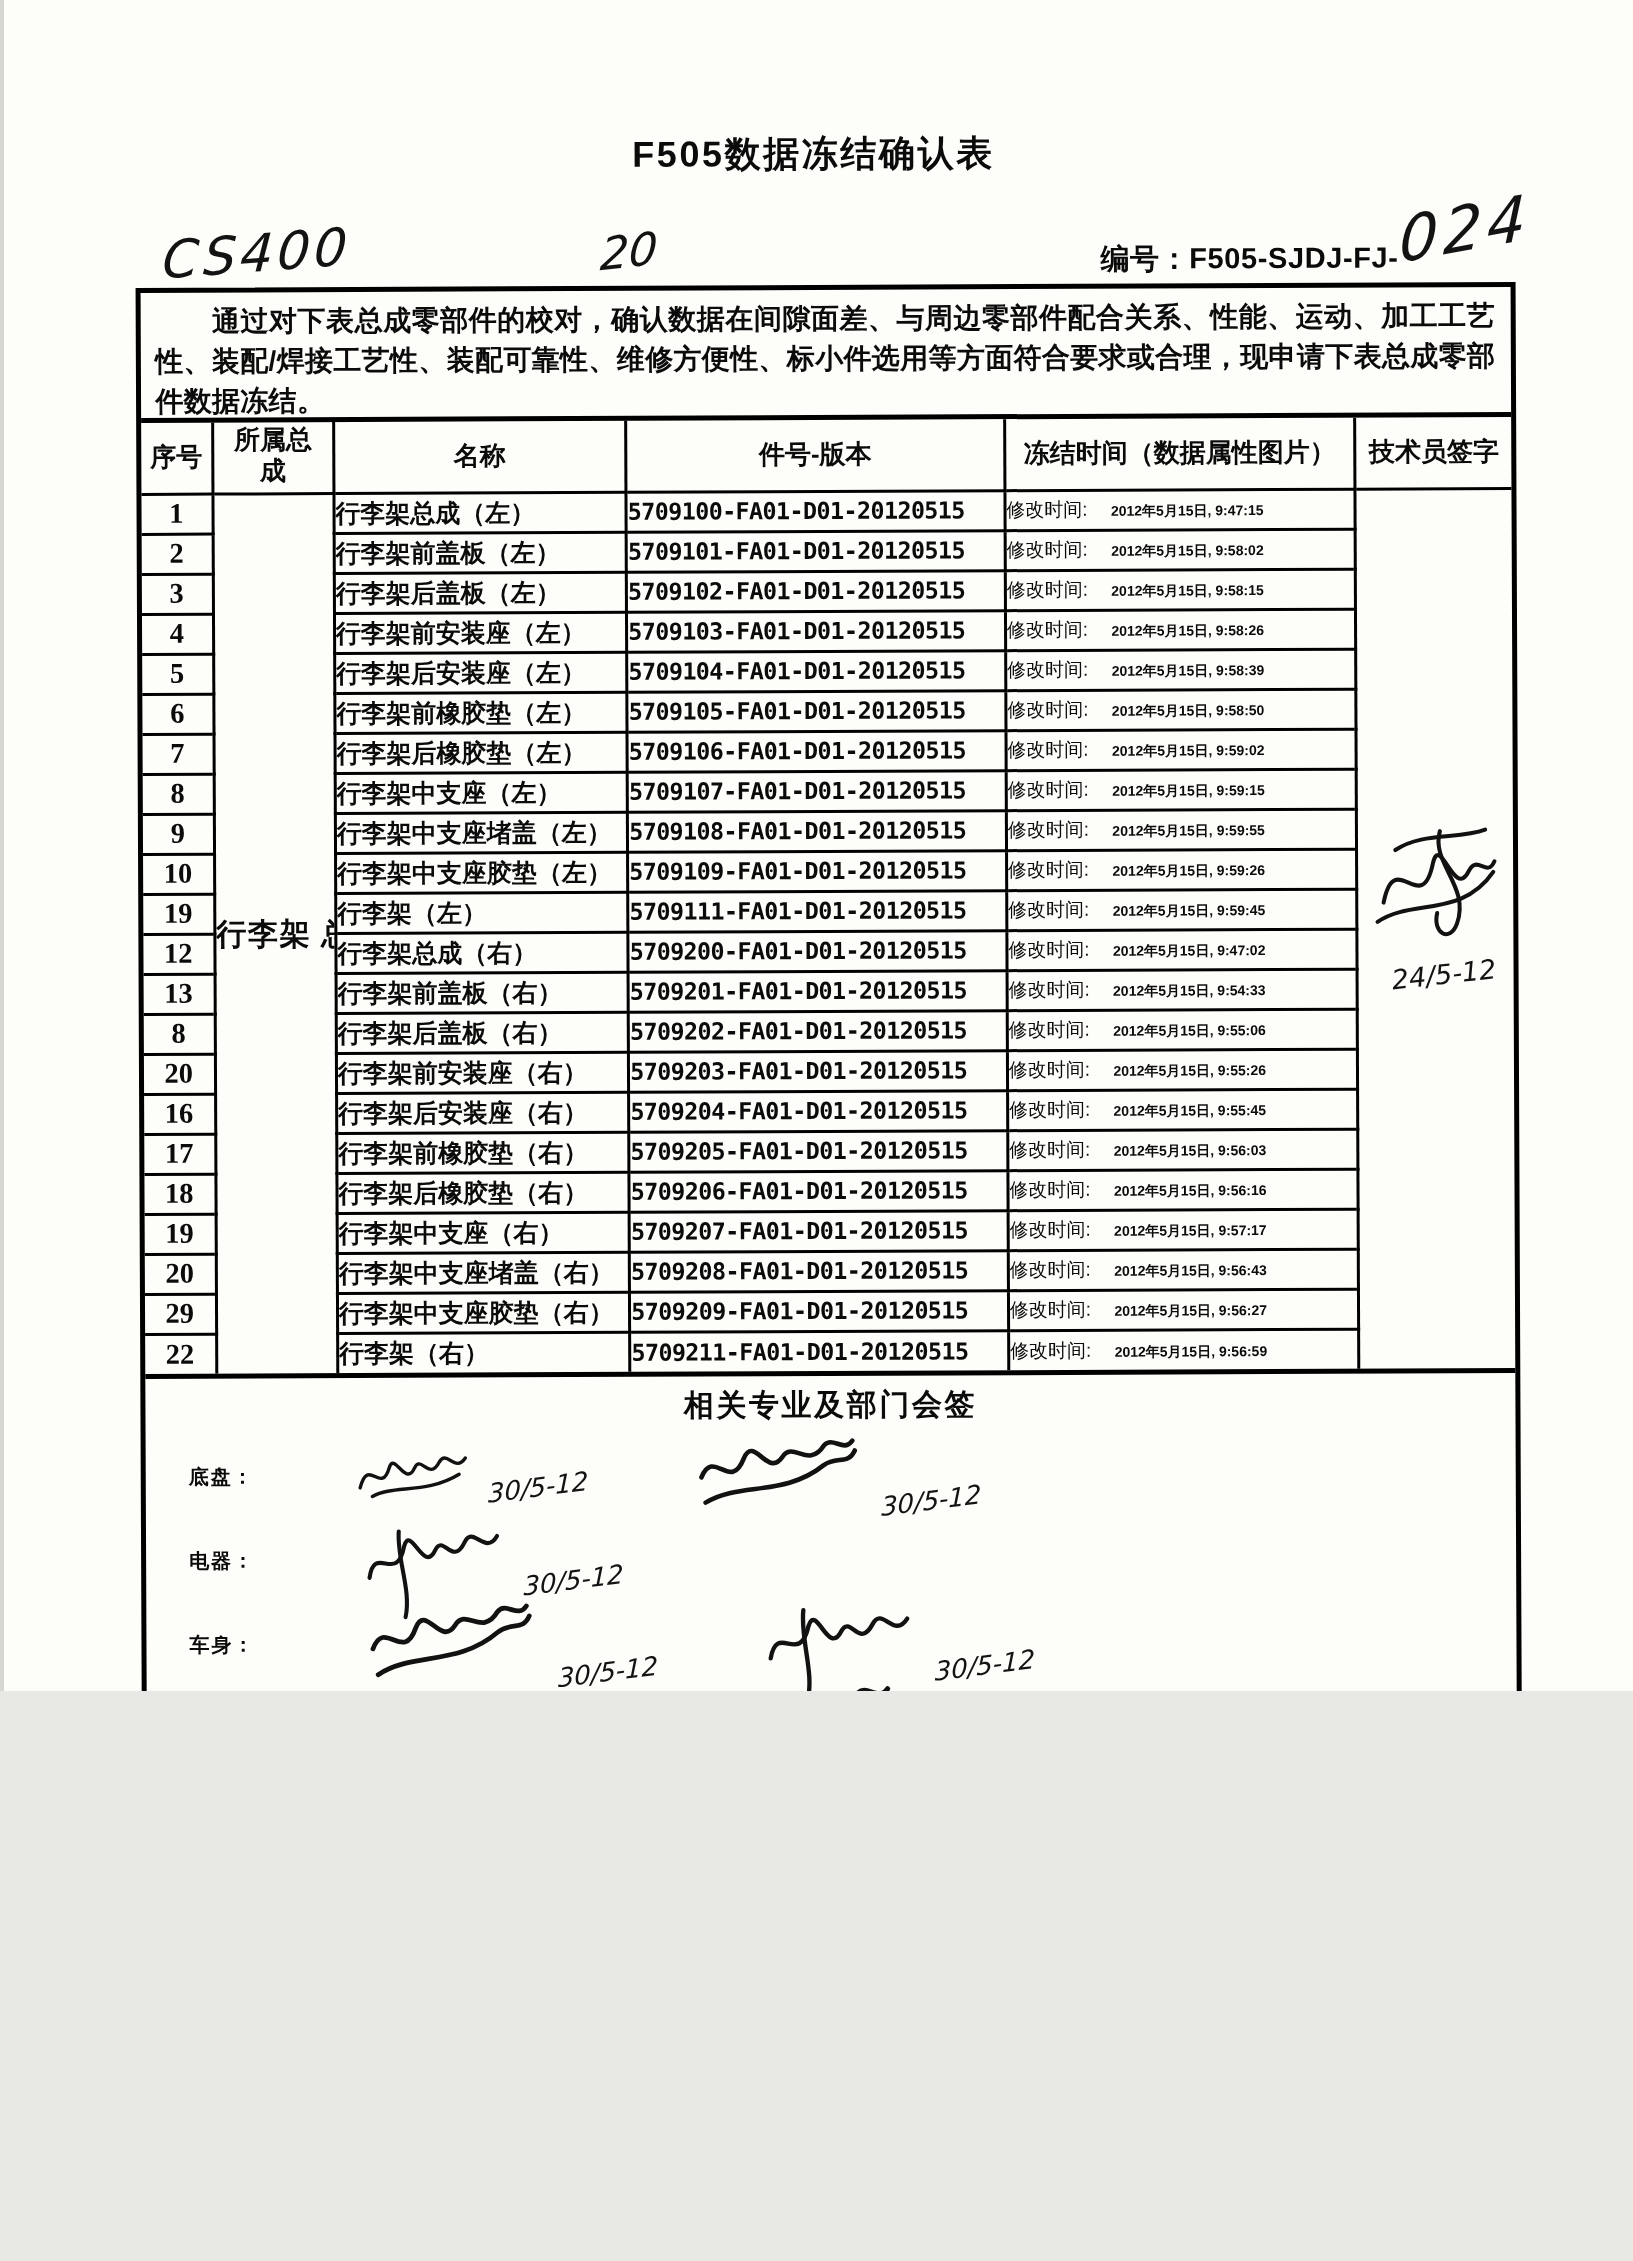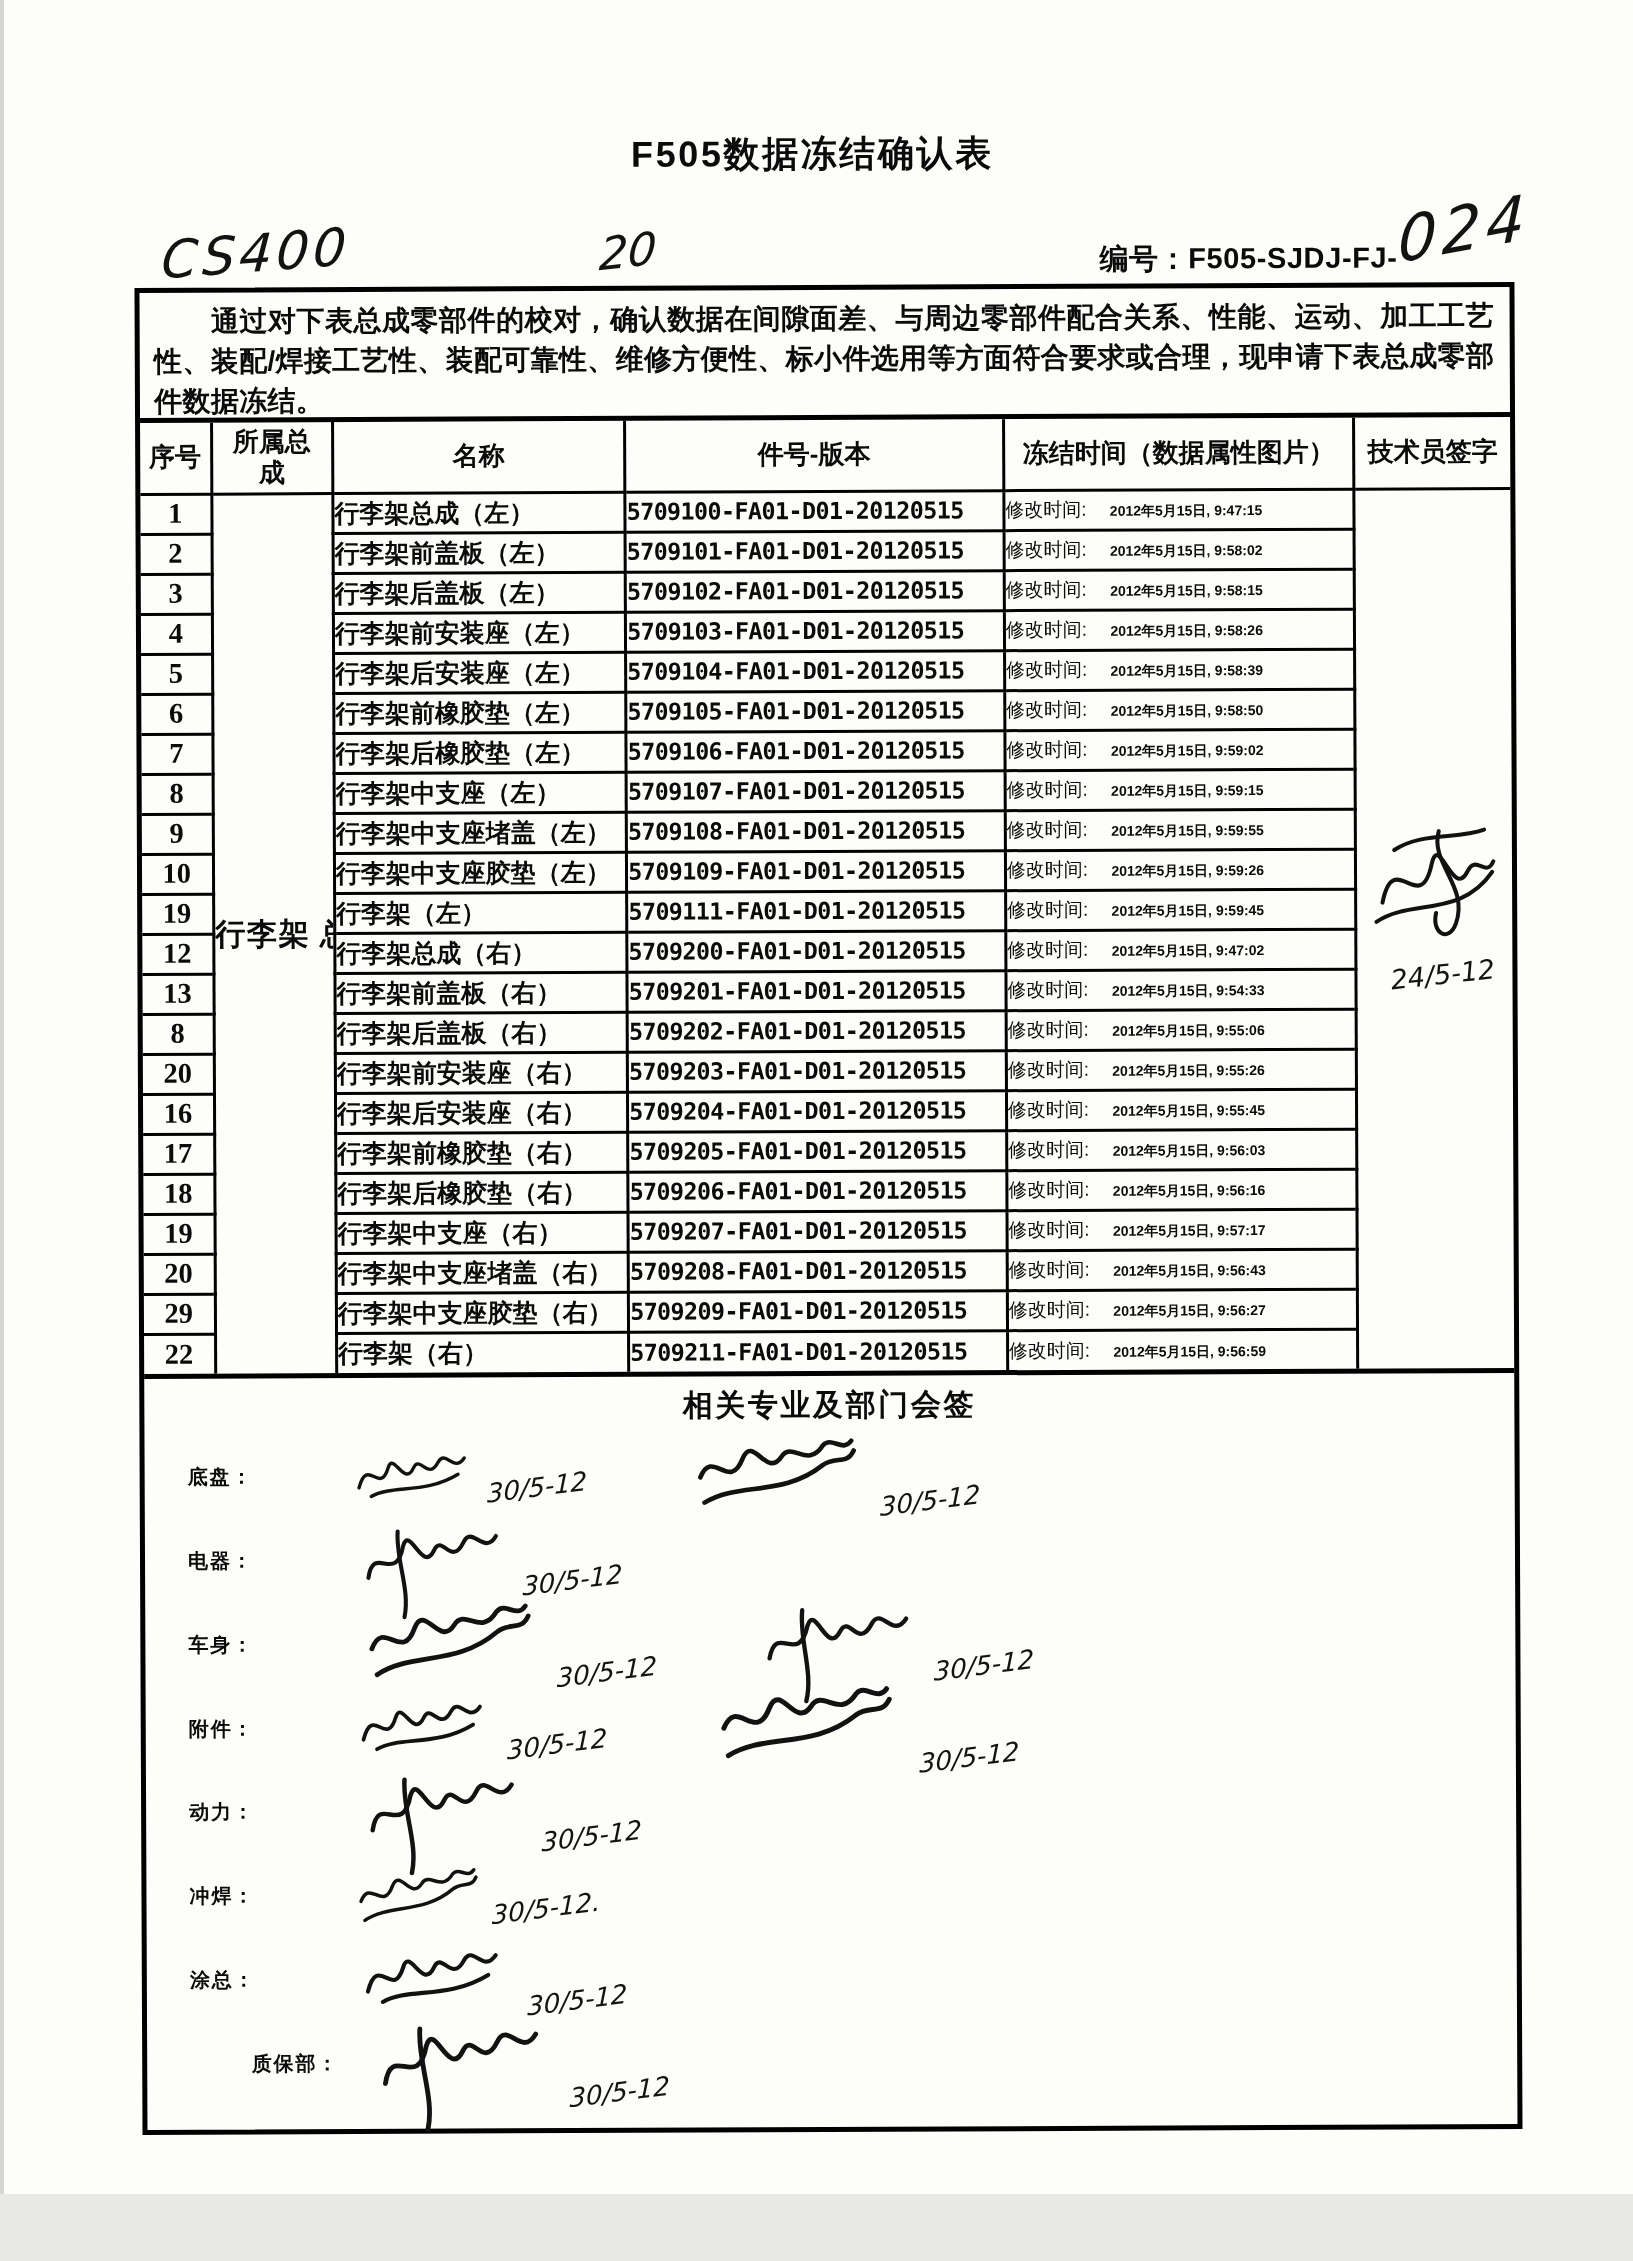--- a/index.html
+++ b/index.html
@@ -1,17 +1,17 @@
 <!DOCTYPE html>
 <html style="font-size:10.4px"><head>
 <meta charset="utf-8">
 <style>
   html,body{margin:0;padding:0;background:#e8e8e4;}
   .page{
-    position:relative;width:1633px;height:2194px;background:#fdfdfa;
+    position:relative;width:1633px;height:1691px;background:#fdfdfa;
     font-family:"Liberation Sans",sans-serif;color:#0b0b0b;overflow:hidden;
   }
   .doc{position:absolute;inset:0;transform:rotate(-0.25deg);}
 
   
   .doc-title{
     position:absolute;top:130px;left:0;width:1633px;text-align:center;
     font-size:36px;font-weight:bold;letter-spacing:2.6px;
   }
   .hw{
@@ -33,21 +33,21 @@
     padding:9px 15.6px 0 14.3px;font-size:28px;line-height:1.43;font-weight:bold;
     text-align:justify;text-indent:57px;letter-spacing:0.3px;
   }
 
   
   table.parts-table{
     flex:none;width:100%;border-collapse:collapse;table-layout:fixed;border:hidden;
   }
   .parts-table th,.parts-table td{border:3.9px solid #000;box-sizing:border-box;overflow:hidden;white-space:nowrap;}
   .parts-table thead th{height:71px;font-size:26px;font-weight:bold;text-align:center;padding:0;}
-  .parts-table thead th.h-group{padding:0 8px;white-space:normal;line-height:1.2;}
+  .parts-table thead th.h-group{padding:0 8px;white-space:normal;line-height:1.2;font-family:Liberation Mono, monospace;}
   .parts-table tbody td{height:40px;padding:0;}
   .seq-cell{text-align:center;font-family:"Liberation Serif",serif;font-size:28.5px;font-weight:bold;}
   .name-cell{font-size:25px;font-weight:bold;padding-left:9px;}
   .part-cell{font-family:"DejaVu Sans Mono",monospace;font-size:23.4px;font-weight:bold;padding-left:7.8px;letter-spacing:-0.6px;}
   .time-cell{padding:0 3.9px 0 6.5px;}
   .t-label{font-size:19px;font-weight:normal;}
   .t-date{font-size:14px;font-weight:bold;margin-left:23.4px;}
   .group-cell{
     vertical-align:middle;text-align:center;font-size:30.5px;font-weight:bold;
     white-space:pre-line;line-height:1.4;letter-spacing:1.3px;

